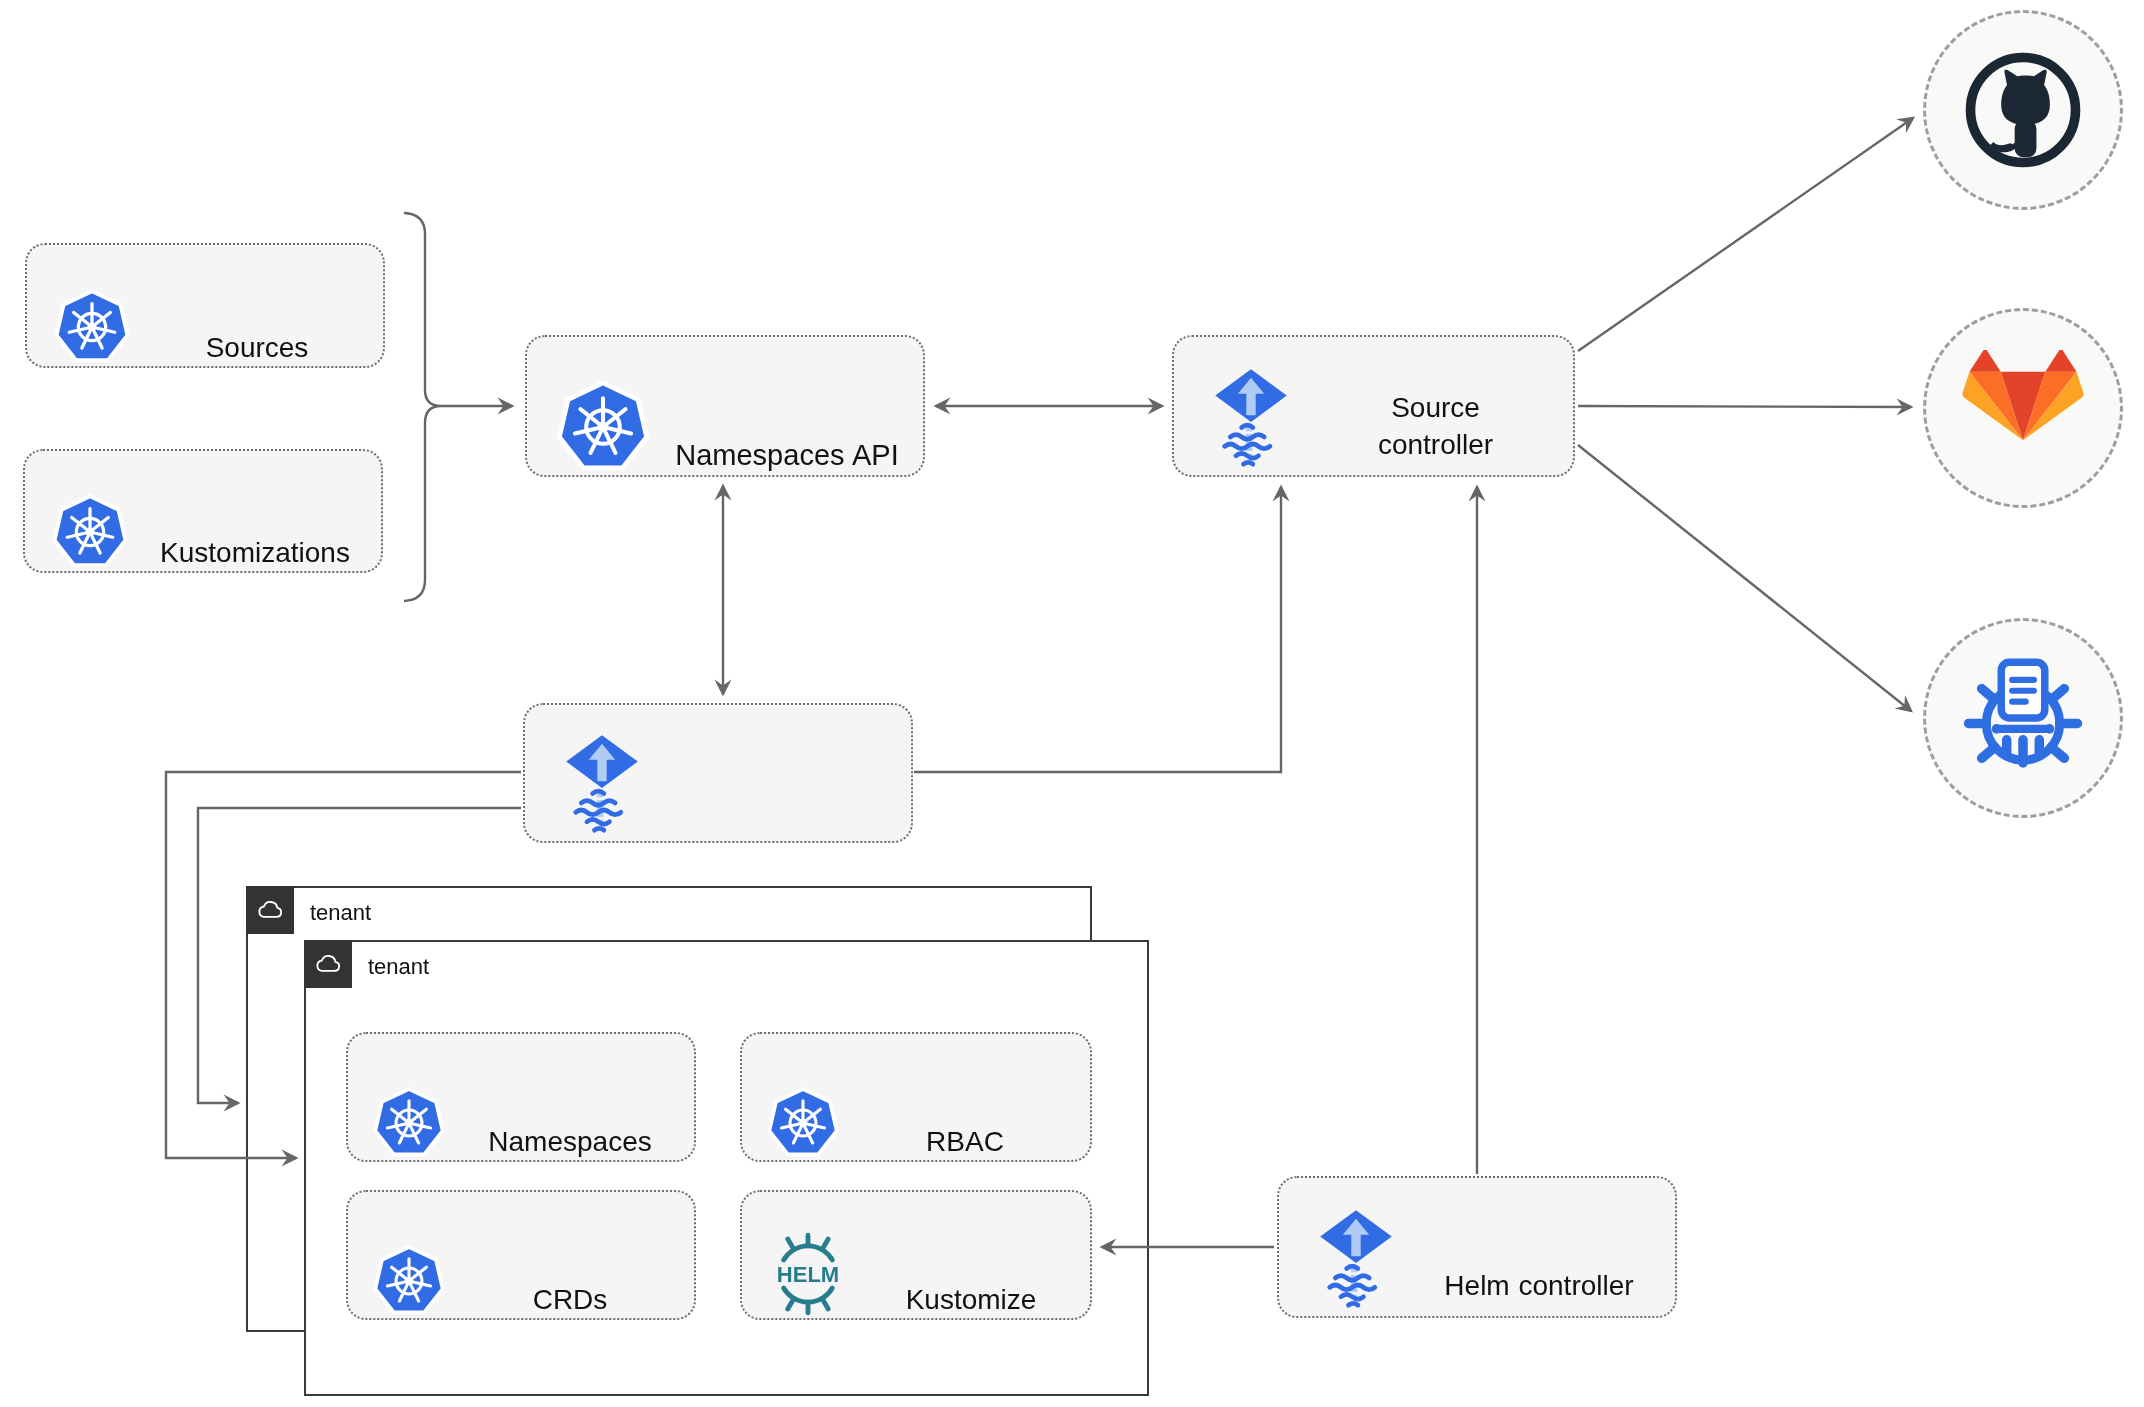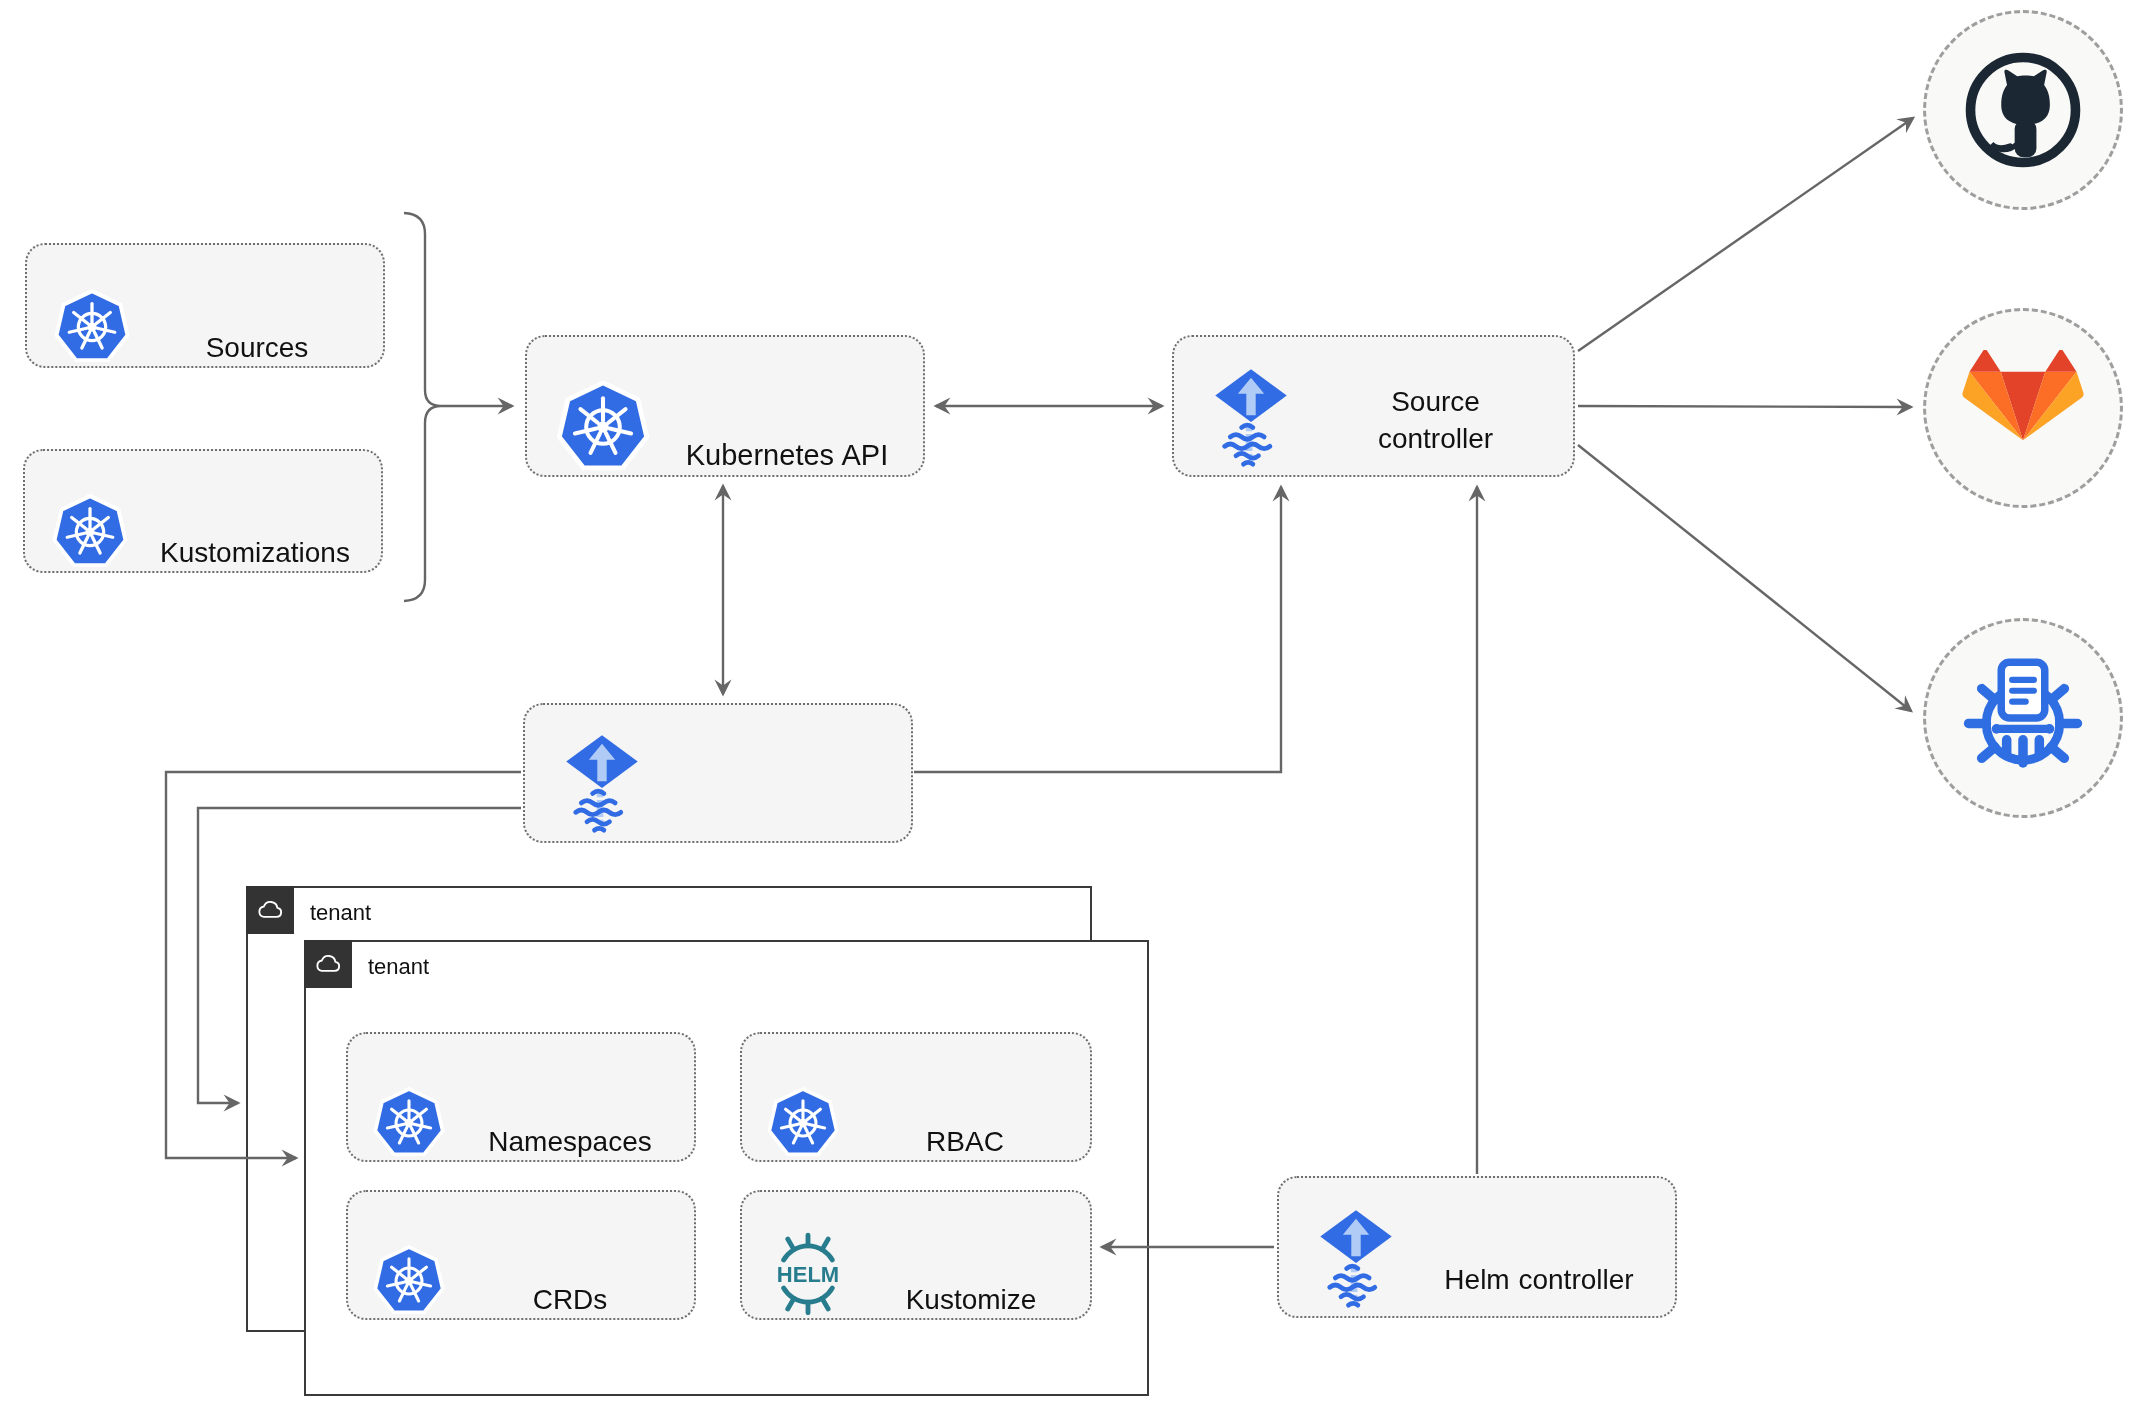--- a/index.html
+++ b/index.html
@@ -16,21 +16,21 @@
     position:absolute;display:flex;align-items:flex-end;
     background:var(--node-fill,#f5f5f5);
     border:2.5px dotted var(--node-border,#6e6e6e);
     border-radius:20px;box-sizing:border-box;z-index:3;
   }
   .node .icon{flex:0 0 auto;}
   .node .label{
     flex:1 1 auto;text-align:center;font-size:28px;line-height:1.3;
     color:var(--text,#111);padding:0 14px;word-spacing:1px;
   }
-  .label.narrow{max-width:210px;margin:18px auto;}
+  .label.narrow{max-width:210px;margin:12px auto;}
   
   .tenant{
     position:absolute;background:#ffffff;border:2.5px solid var(--tenant-border,#3a3a3a);
     box-sizing:border-box;
   }
   .tenant.outer{z-index:1;} .tenant.inner{z-index:2;}
   .tenant .chip{
     position:absolute;left:-2.5px;top:-2.5px;width:48px;height:48px;
     background:var(--chip-bg,#333);display:flex;align-items:center;justify-content:center;
   }
@@ -173,21 +173,21 @@
     <svg class="icon" style="margin-left:26px" width="78" height="78">
         <use href="#sym-k8s"></use>
       </svg>
     <span class="label">Kustomizations</span>
   </div>
 
   <div class="node" style="left:525px;top:335px;width:400px;height:142px">
     <svg class="icon" style="margin-left:28px" width="96" height="96">
         <use href="#sym-k8s"></use>
       </svg>
-    <span class="label" style="font-size:29px">Kubernetes API</span>
+    <span class="label" style="font-size:29px">Namespaces API</span>
   </div>
 
   <div class="node" style="left:1172px;top:335px;width:403px;height:142px">
     <svg class="icon" style="margin-left:30px" width="94" height="110">
         <use href="#sym-flux"></use>
       </svg>
     <span class="label narrow">Source controller</span>
   </div>
 
   <div class="node" style="left:523px;top:703px;width:390px;height:140px">

